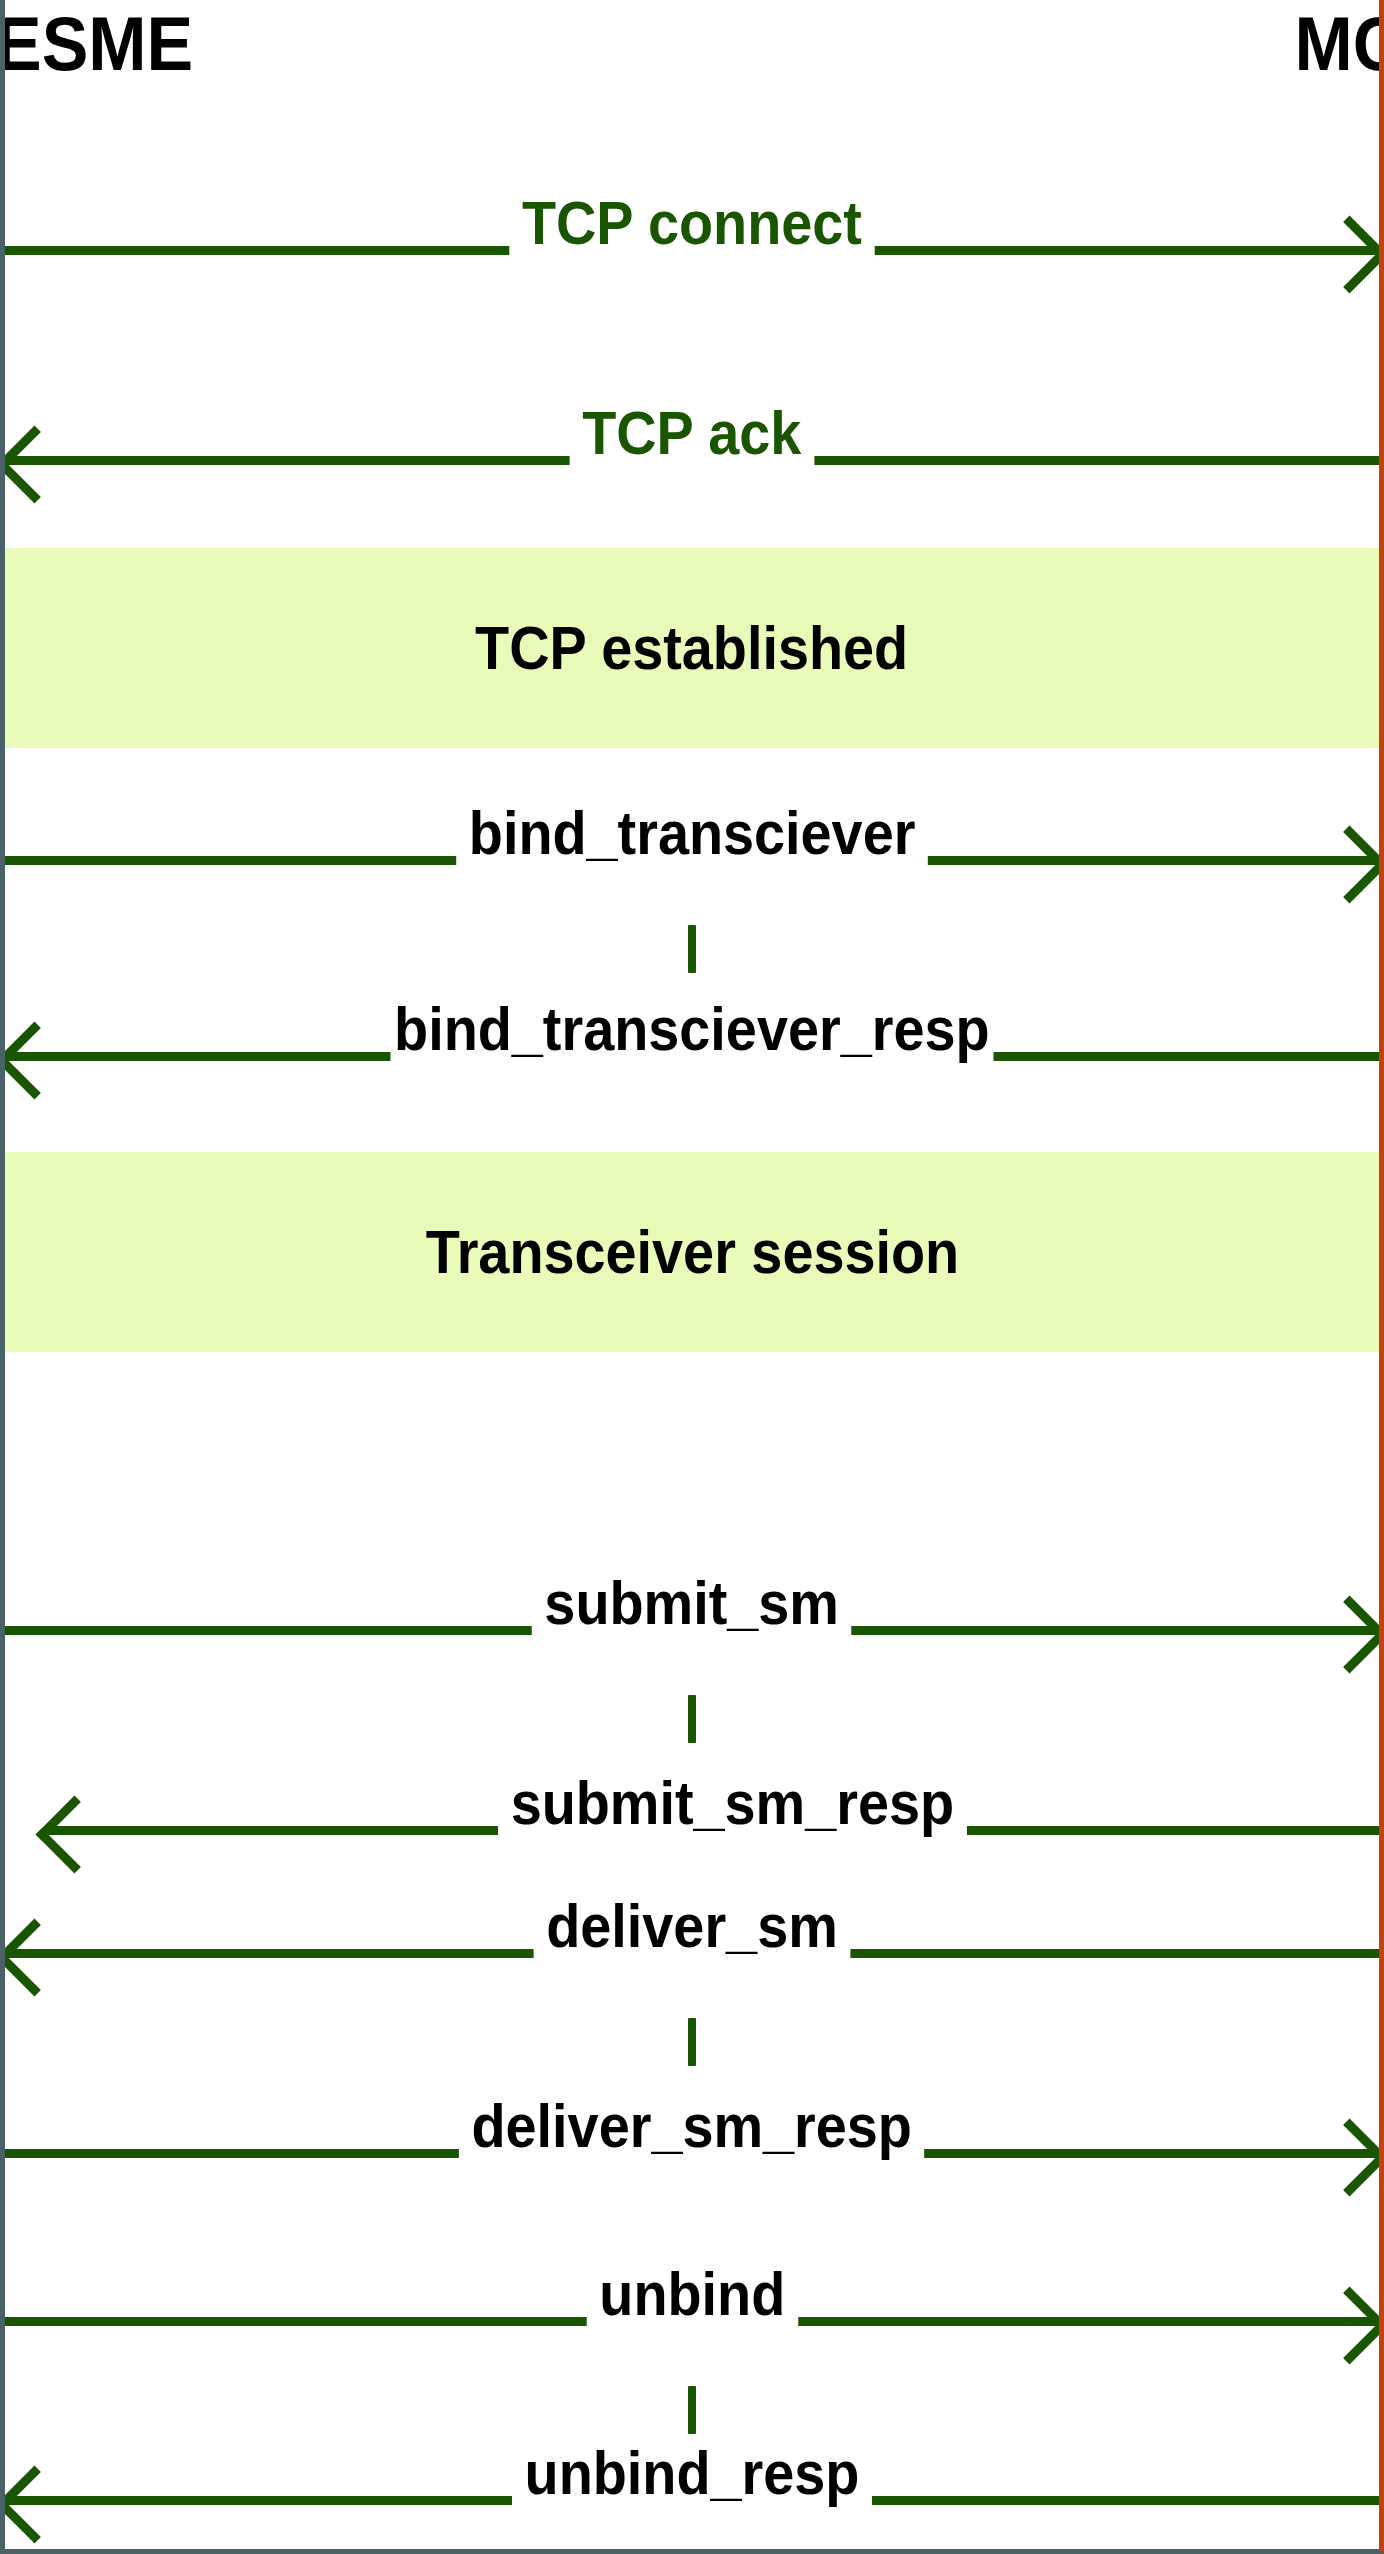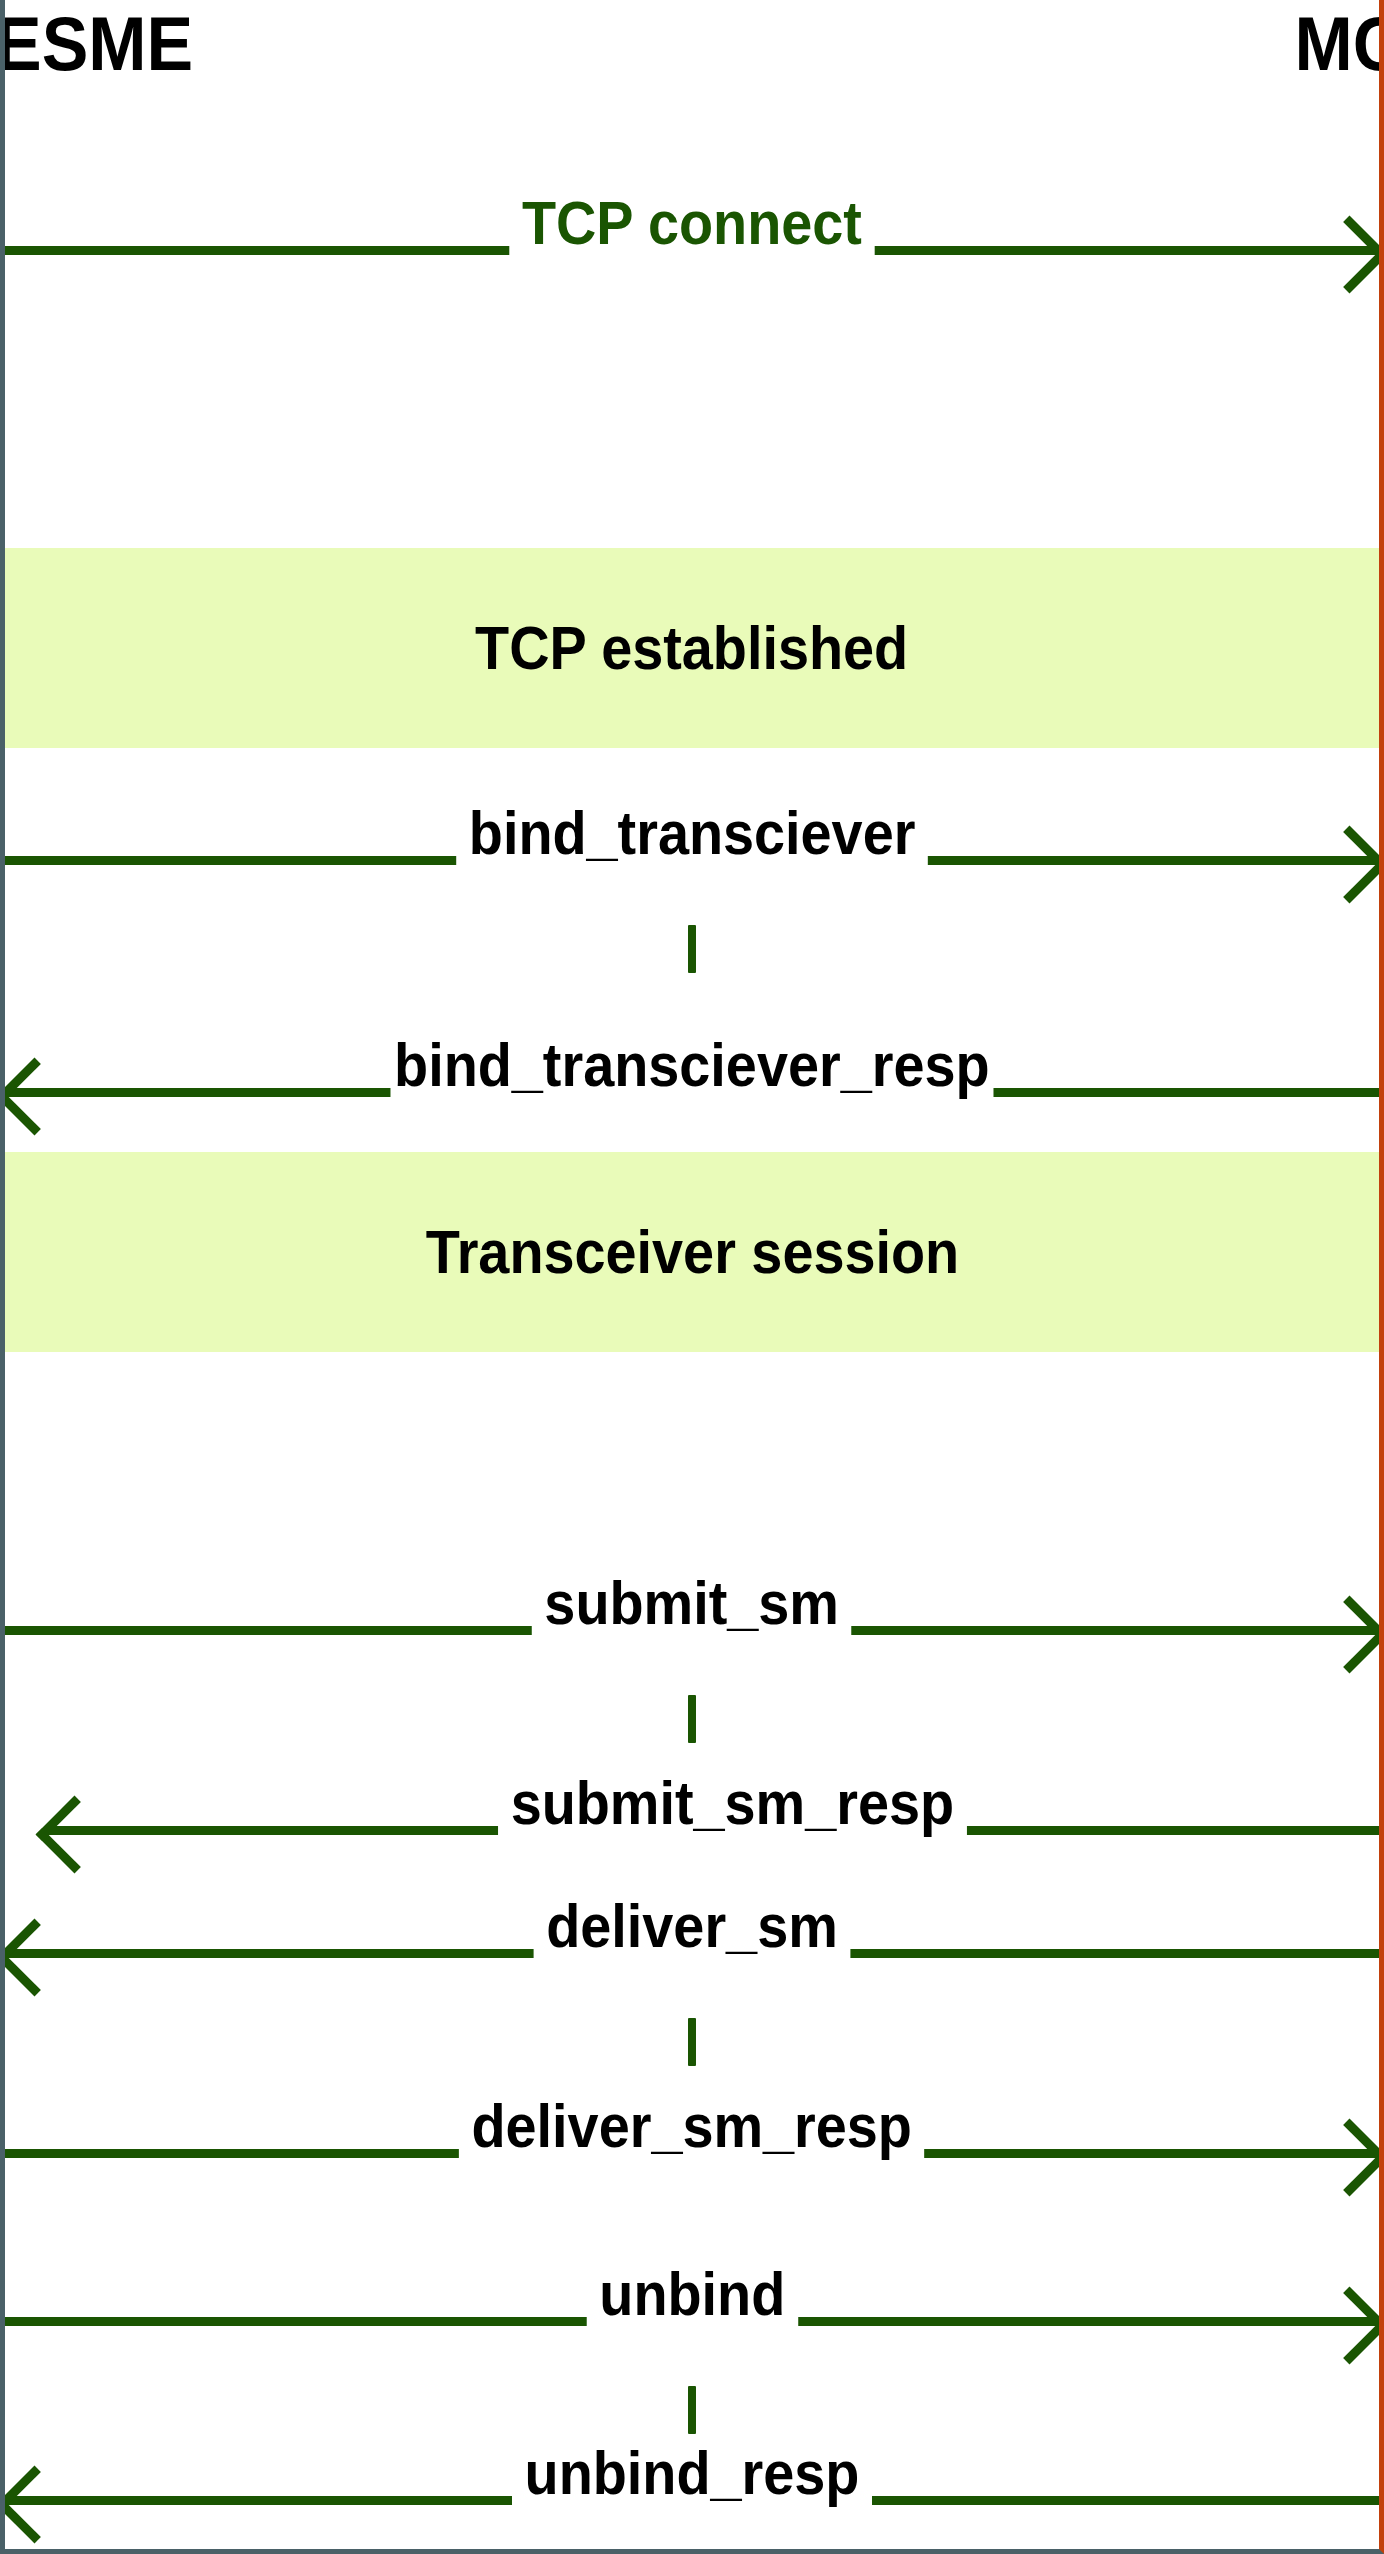--- a/index.html
+++ b/index.html
@@ -145,35 +145,42 @@
   <div class="lifeline-label right">MC</div>
 
   <div class="msg-row" style="top:190px;">
     <div class="msg-line"></div>
     <div class="arrowhead right"></div>
     <div class="msg-label-wrap">
       <span class="msg-label green">TCP connect</span>
     </div>
   </div>
 
+  <div class="msg-row" style="top:400px;">
+    <div class="msg-line"></div>
+    <div class="arrowhead left"></div>
+    <div class="msg-label-wrap">
+      <span class="msg-label green">TCP ack</span>
+    </div>
+  </div>
 
   <div class="band" style="top:548px; height:200px;">
     <span class="band-text">TCP established</span>
   </div>
 
   <div class="msg-row" style="top:800px;">
     <div class="msg-line"></div>
     <div class="arrowhead right"></div>
     <div class="msg-label-wrap">
       <span class="msg-label">bind_transciever</span>
     </div>
   </div>
   <div class="tick" style="top:925px; height:48px;"></div>
 
-  <div class="msg-row" style="top:1032px;">
+  <div class="msg-row" style="top:996px;">
     <div class="msg-line"></div>
     <div class="arrowhead left"></div>
     <div class="msg-label-wrap">
       <span class="msg-label wide">bind_transciever_resp</span>
     </div>
   </div>
 
   <div class="band" style="top:1152px; height:200px;text-align:center;">
     <span class="band-text">Transceiver session</span>
   </div>

